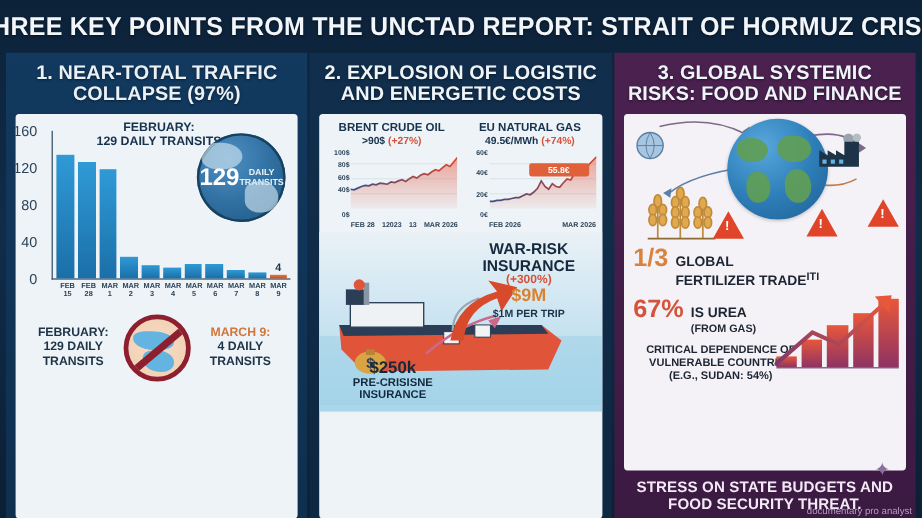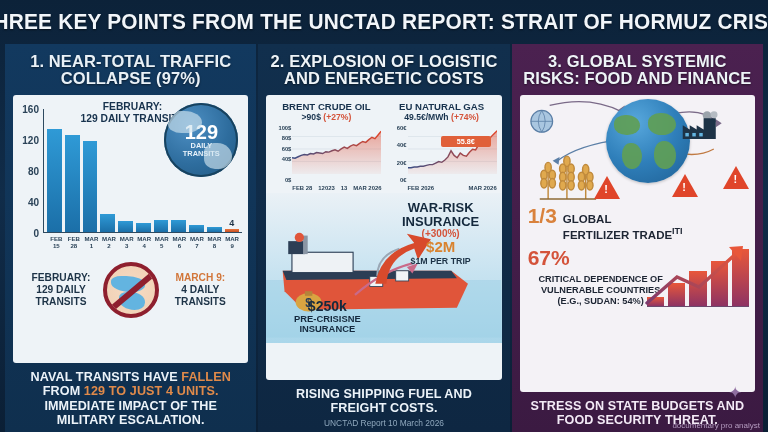--- a/index.html
+++ b/index.html
@@ -48,36 +48,36 @@
     letter-spacing: .1px;
   }
   .p3 .footer-note p { color: #f3eaf6; }
   .hl-orange { color: #e08a4a; }
 
   
   .chart1 { position: relative; height: 164px; padding: 8px 6px 0 4px; }
   .chart-title { position: absolute; left: 52px; top: 6px; width: 135px; text-align: center;
     font-size: 10.3px; font-weight: 800; color: #17324d; line-height: 1.18; }
   .axis-y { position: absolute; left: 4px; top: 14px; height: 124px; width: 24px; }
-  .axis-y span { position: absolute; right: 2px; font-size: 10px; color: #2b4358; font-weight: 700; transform: translateY(-50%); }
+  .axis-y span { position: absolute; right: 10px; font-size: 12px; color: #2b4358; font-weight: 400; transform: translateY(-50%); }
   .plot { position: absolute; left: 30px; right: 6px; top: 14px; height: 124px;
     border-left: 1.4px solid #2e4a60; border-bottom: 1.4px solid #2e4a60;
     display: flex; align-items: flex-end; gap: 3px; padding: 0 3px; }
   .bar { flex: 1; background: linear-gradient(180deg,#2f9ad6 0%,#1b6fa8 100%); position: relative; }
   .bar.alert { background: linear-gradient(180deg,#e8743c 0%,#c64f22 100%); }
   .bar .bval { position: absolute; top: -11px; left: 50%; transform: translateX(-50%);
     font-size: 9px; font-weight: 800; color: #1d3347; }
   .xlabels { position: absolute; left: 33px; right: 6px; top: 140px; display: flex; gap: 3px; padding: 0 3px; }
   .xlabels div { flex: 1; text-align: center; font-size: 6.1px; font-weight: 800; color: #2b4358; line-height: 1.15; }
 
   .badge-globe {
-    position: absolute; right: 10px; top: 8px; width: 74px; height: 74px; border-radius: 50%;
+    position: absolute; right: 10px; top: 16px; width: 74px; height: 74px; border-radius: 50%;
     background: radial-gradient(circle at 35% 30%, #4e90c4 0%, #2e6d9e 55%, #20567f 100%);
     box-shadow: inset 0 0 0 2px #17425f;
-    display: flex; flex-direction: column; align-items: center; justify-content: center; overflow: hidden;
+    display: flex; flex-direction: row; align-items: center; justify-content: center; overflow: hidden;
   }
   .badge-globe .bignum { font-size: 20px; font-weight: 800; color: #fff; line-height: 1; }
   .badge-globe .blabel { font-size: 7.4px; font-weight: 800; color: #e8f2fa; line-height: 1.1; text-align: center; }
   .badge-globe .cont { position: absolute; background: #cfe3ee; opacity: .65; border-radius: 40% 60% 55% 45%; }
 
   .compare { position: relative; height: 62px; display: flex; align-items: center;
     justify-content: space-between; padding: 0 8px; }
   .cmp-txt { width: 80px; text-align: center; font-size: 10.2px; font-weight: 800; color: #1d3347; line-height: 1.16; }
   .cmp-txt .hd { display: block; }
   .cmp-txt.right .hd { color: #d2763a; }
@@ -227,23 +227,20 @@
             <span class="sea" style="width:26px;height:18px;left:12px;top:26px;"></span>
             <span class="slash"></span>
           </div>
           <div class="cmp-txt right">
             <span class="hd">MARCH 9:</span>
             <span>4 DAILY TRANSITS</span>
           </div>
         </div>
       </div>
 
-      <div class="footer-note">
-        <p><span>NAVAL TRANSITS HAVE </span><span class="hl-orange">FALLEN</span><span> FROM </span><span class="hl-orange">129 TO JUST 4 UNITS.</span><span> IMMEDIATE IMPACT OF THE MILITARY ESCALATION.</span></p>
-      </div>
     </div>
 
     <div class="panel p2">
       <div class="panel-head">
         <h2>2. EXPLOSION OF LOGISTIC AND ENERGETIC COSTS</h2>
       </div>
       <div class="card">
 
         <div class="p2-charts">
           <div class="minichart">
@@ -341,35 +338,31 @@
             <path d="M152 74 l12 -4 l-6 11 Z" fill="#c96a8a"></path>
             <path d="M118 92 q6 -34 42 -44 l-8 -10 l26 6 l-14 22 l-4 -12 q-28 10 -30 38 Z" fill="#d84a2c"></path>
             <ellipse cx="46" cy="112" rx="14" ry="10" fill="#d9a441"></ellipse>
             <text x="46" y="117" font-size="13" font-weight="800" fill="#2c3e55" text-anchor="middle" font-family="Liberation Sans, sans-serif">$</text>
             <rect x="42" y="100" width="8" height="5" fill="#b5843a"></rect>
           </svg>
           <div class="war-box">
             <div class="t1">WAR-RISK</div>
             <div class="t1">INSURANCE</div>
             <div class="t2">(+300%)</div>
-            <div class="t3">$2M</div>
+            <div class="t3">$9M</div>
             <div class="t4">$1M PER TRIP</div>
           </div>
           <div class="money-box">
             <div class="m1">$250k</div>
             <div class="m2">PRE-CRISISNE</div>
             <div class="m2">INSURANCE</div>
           </div>
         </div>
       </div>
 
-      <div class="footer-note">
-        <p>RISING SHIPPING FUEL AND FREIGHT COSTS.</p>
-        <div class="p2-credit">UNCTAD  Report 10 March 2026</div>
-      </div>
     </div>
 
     <div class="panel p3">
       <div class="panel-head">
         <h2>3. GLOBAL SYSTEMIC RISKS: FOOD AND FINANCE</h2>
       </div>
       <div class="card">
 
         <div class="p3-top">
           <svg viewBox="0 0 238 108" style="position:absolute;inset:0;width:100%;height:100%">
@@ -434,20 +427,24 @@
         <div class="p3-stats">
           <div class="stat-row">
             <span class="stat-big">1/3</span>
             <span class="stat-txt">
               <span>GLOBAL</span><br>
               <span>FERTILIZER TRADE</span><sup><small>ITI</small></sup>
             </span>
           </div>
           <div class="stat-row" style="margin-top:6px">
             <span class="stat-big red">67%</span>
+            <span class="stat-txt">
+              <span>IS UREA</span><br>
+              <small>(FROM GAS)</small>
+            </span>
           </div>
           <div class="stat-note">
             <span>CRITICAL DEPENDENCE OF</span><br>
             <span>VULNERABLE COUNTRIES</span><br>
             <span>(E.G., SUDAN: 54%)</span>
           </div>
 
           <div class="bondchart">
             <div class="bondbars" id="bondbars">
                 <i style="height: 9px;"></i>

